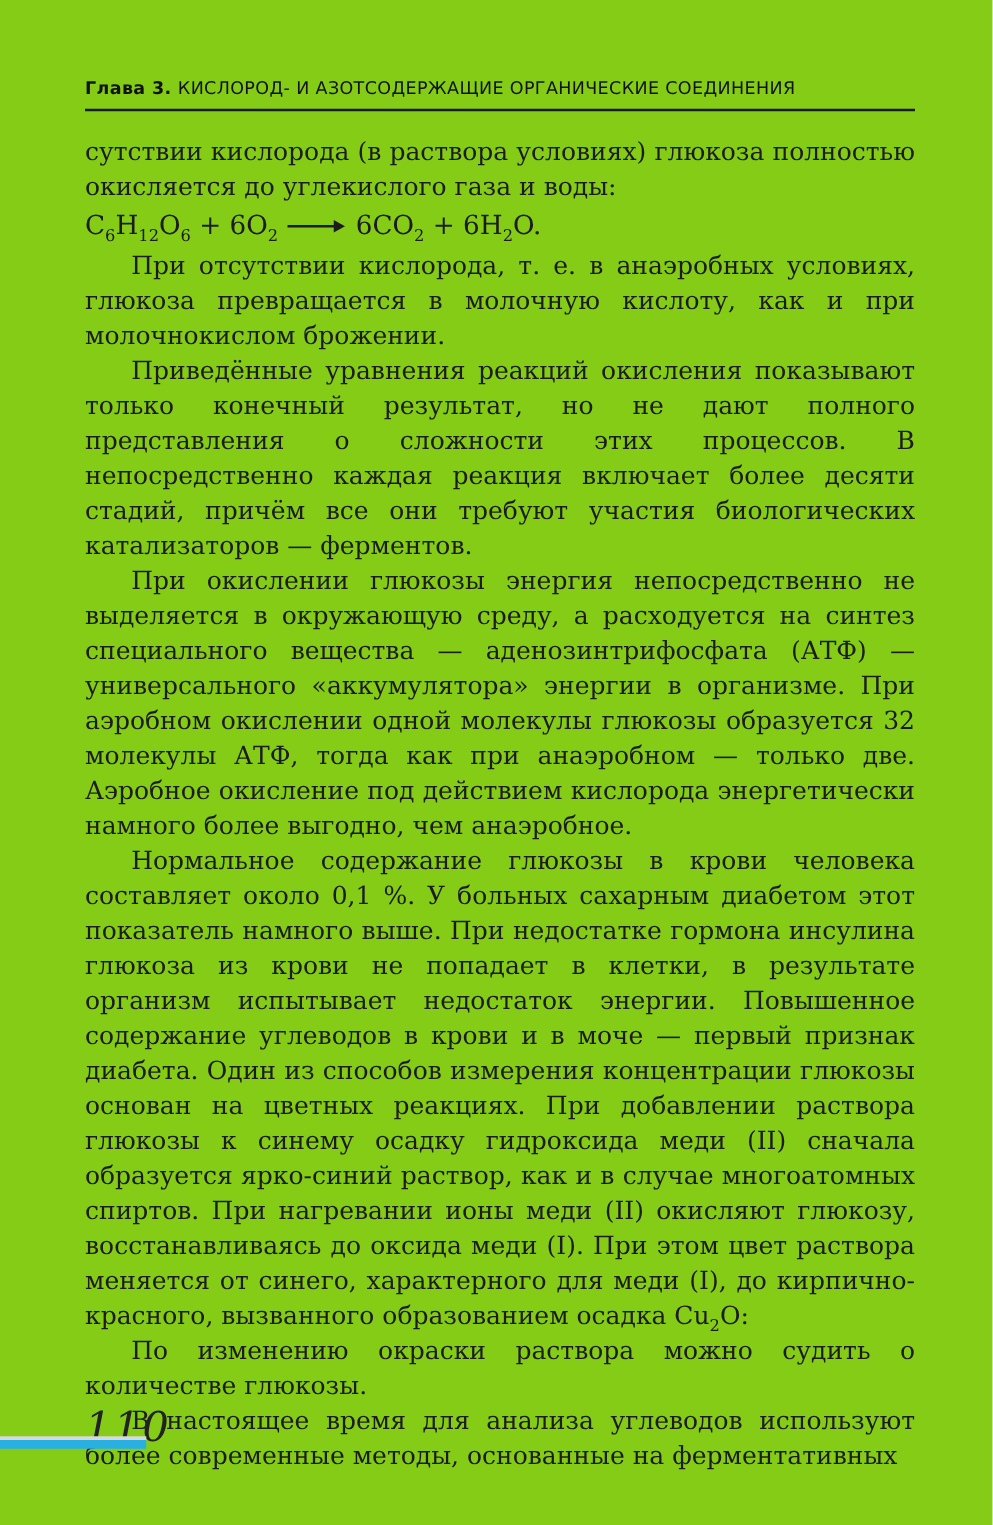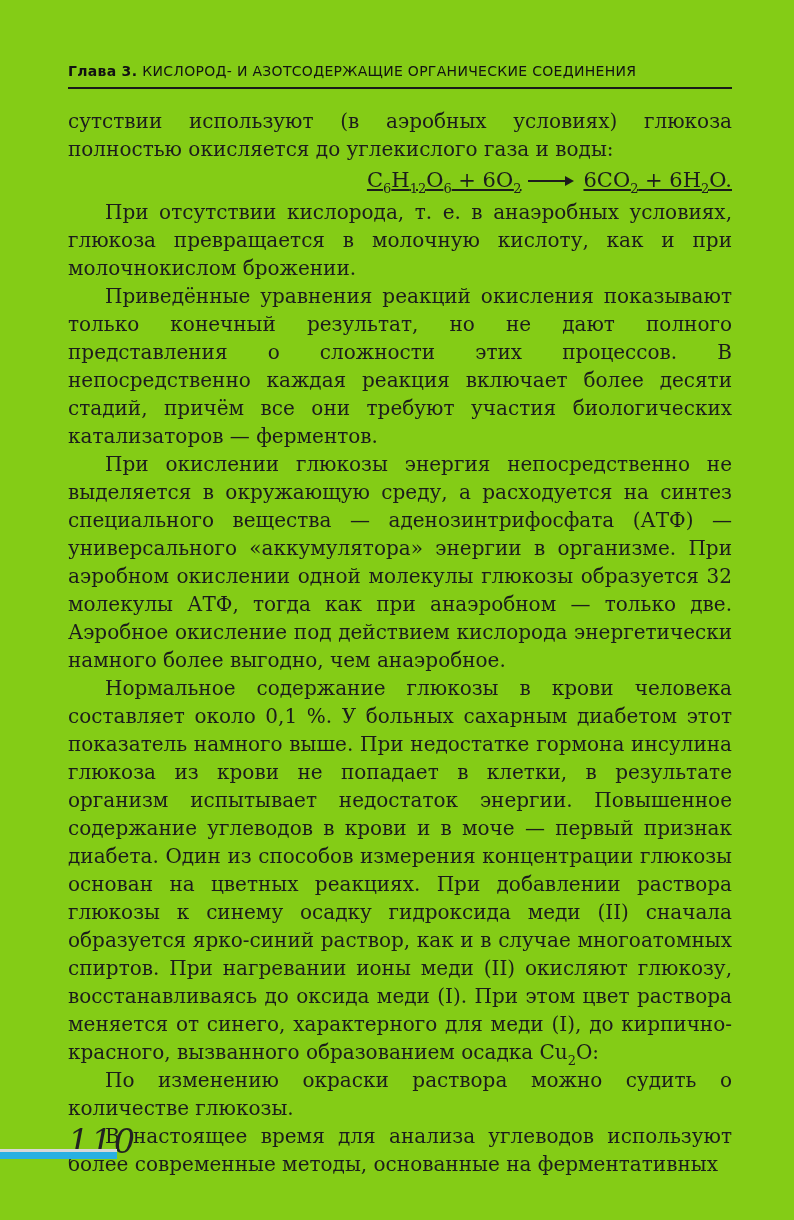--- a/index.html
+++ b/index.html
@@ -37,27 +37,26 @@
     width: 664px;
     font-size: 20px;
     line-height: 28px;
     text-align: justify;
   }
   .para { margin: 0; }
   .para.indent { text-indent: 37px; }
 
   
   .formula {
-    text-align: right;
+    text-align: left;
     text-indent: 0;
     font-size: 21px;
     line-height: 33px;
     margin: 1px 0;
     white-space: nowrap;
-    text-decoration: underline;
   }
   .page-body sub {
     font-size: 13px;
     line-height: 0;
     position: relative;
     top: 1px;
   }
 
   
   .rarrow {
@@ -114,21 +113,21 @@
 </head>
 <body>
 
 <div class="page">
 
   <div class="chapter-header">
     <span class="chapter-label">Глава 3.</span><span>КИСЛОРОД- И АЗОТСОДЕРЖАЩИЕ ОРГАНИЧЕСКИЕ СОЕДИНЕНИЯ</span>
   </div>
 
   <div class="page-body">
-      <p class="para">сутствии используют (в аэробных условиях) глюкоза полностью окисляется до углекислого газа и воды:</p>
+      <p class="para">сутствии кислорода (в раствора условиях) глюкоза полностью окисляется до углекислого газа и воды:</p>
       <p class="formula">C<sub>6</sub>H<sub>12</sub>O<sub>6</sub> + 6O<sub>2</sub><span class="rarrow"></span>6CO<sub>2</sub> + 6H<sub>2</sub>O.</p>
       <p class="para indent">При отсутствии кислорода, т. е. в анаэробных условиях, глюкоза превращается в молочную кислоту, как и при молочнокислом брожении.</p>
       <p class="para indent">Приведённые уравнения реакций окисления показывают только конечный результат, но не дают полного представления о сложности этих процессов. В непосредственно каждая реакция включает более десяти стадий, причём все они требуют участия биологических катализаторов — ферментов.</p>
       <p class="para indent">При окислении глюкозы энергия непосредственно не выделяется в окружающую среду, а расходуется на синтез специального вещества — аденозинтрифосфата (АТФ) — универсального «аккумулятора» энергии в организме. При аэробном окислении одной молекулы глюкозы образуется 32 молекулы АТФ, тогда как при анаэробном — только две. Аэробное окисление под действием кислорода энергетически намного более выгодно, чем анаэробное.</p>
       <p class="para indent">Нормальное содержание глюкозы в крови человека составляет около 0,1 %. У больных сахарным диабетом этот показатель намного выше. При недостатке гормона инсулина глюкоза из крови не попадает в клетки, в результате организм испытывает недостаток энергии. Повышенное содержание углеводов в крови и в моче — первый признак диабета. Один из способов измерения концентрации глюкозы основан на цветных реакциях. При добавлении раствора глюкозы к синему осадку гидроксида меди (II) сначала образуется ярко-синий раствор, как и в случае многоатомных спиртов. При нагревании ионы меди (II) окисляют глюкозу, восстанавливаясь до оксида меди (I). При этом цвет раствора меняется от синего, характерного для меди (I), до кирпично-красного, вызванного образованием осадка Cu<sub>2</sub>O:</p>
       <p class="para indent">По изменению окраски раствора можно судить о количестве глюкозы.</p>
       <p class="para indent">В настоящее время для анализа углеводов используют более современные методы, основанные на ферментативных</p>
     </div>
 
   <div class="page-number">110</div>

